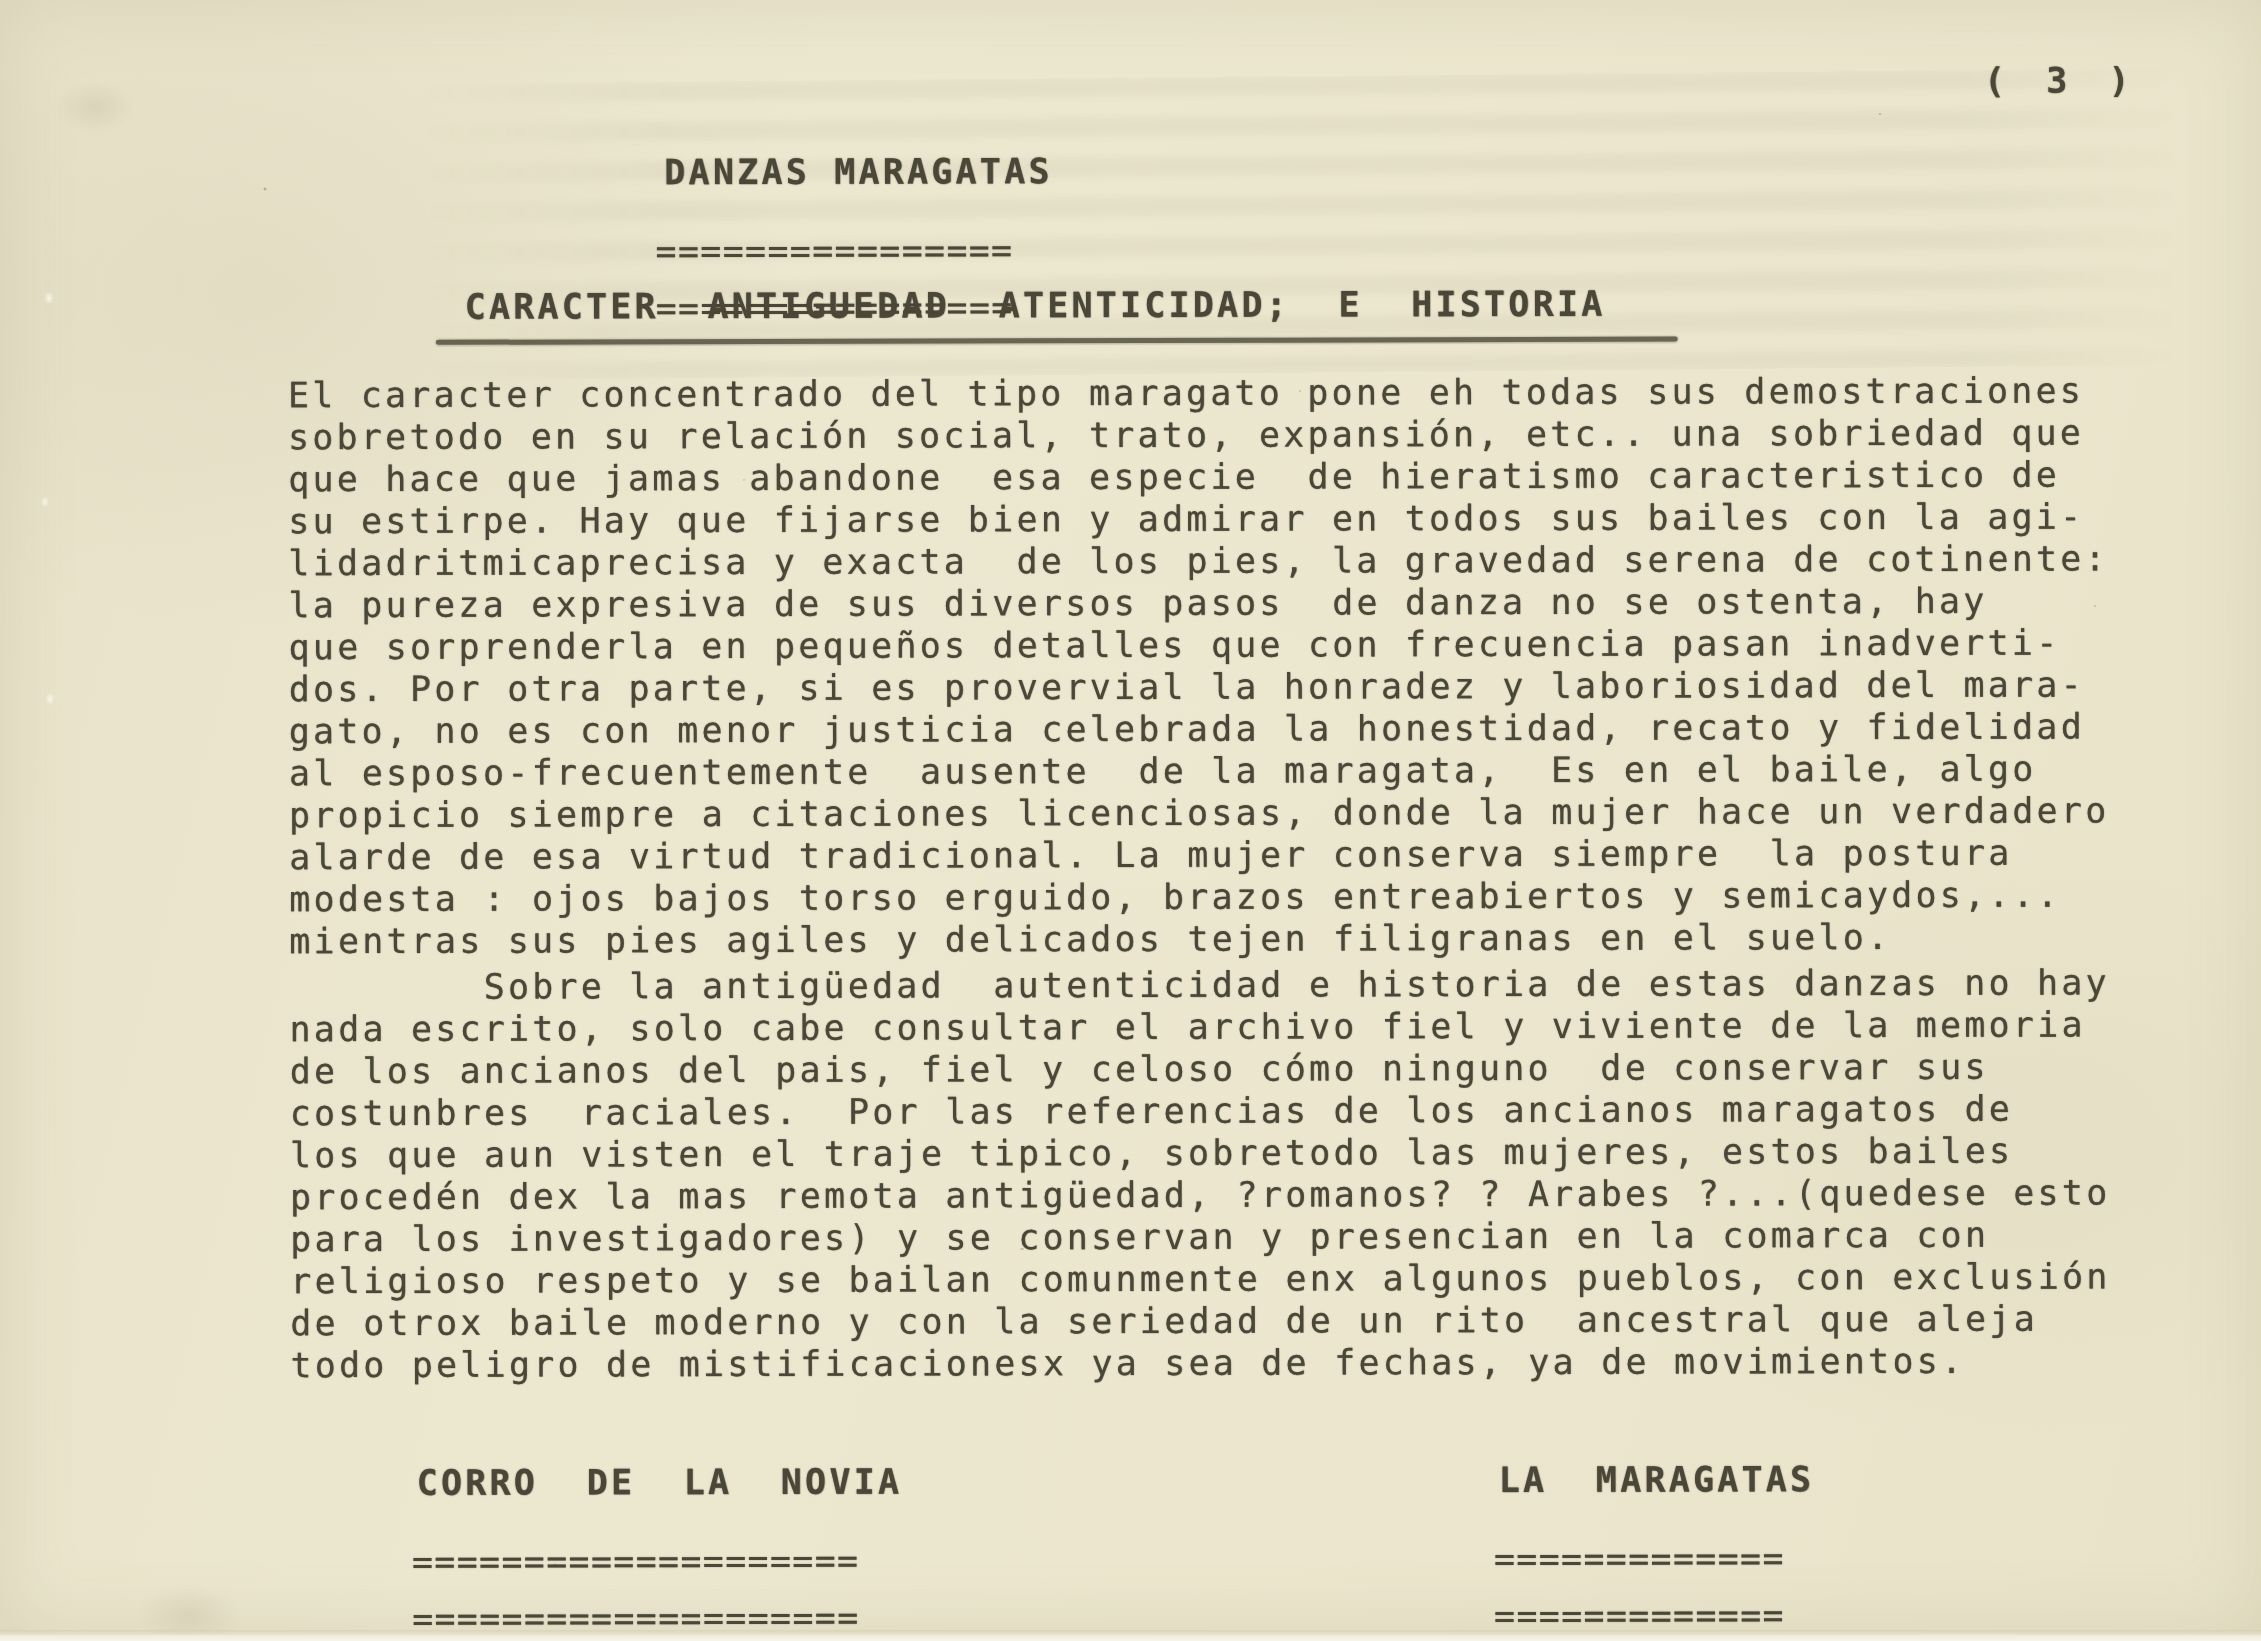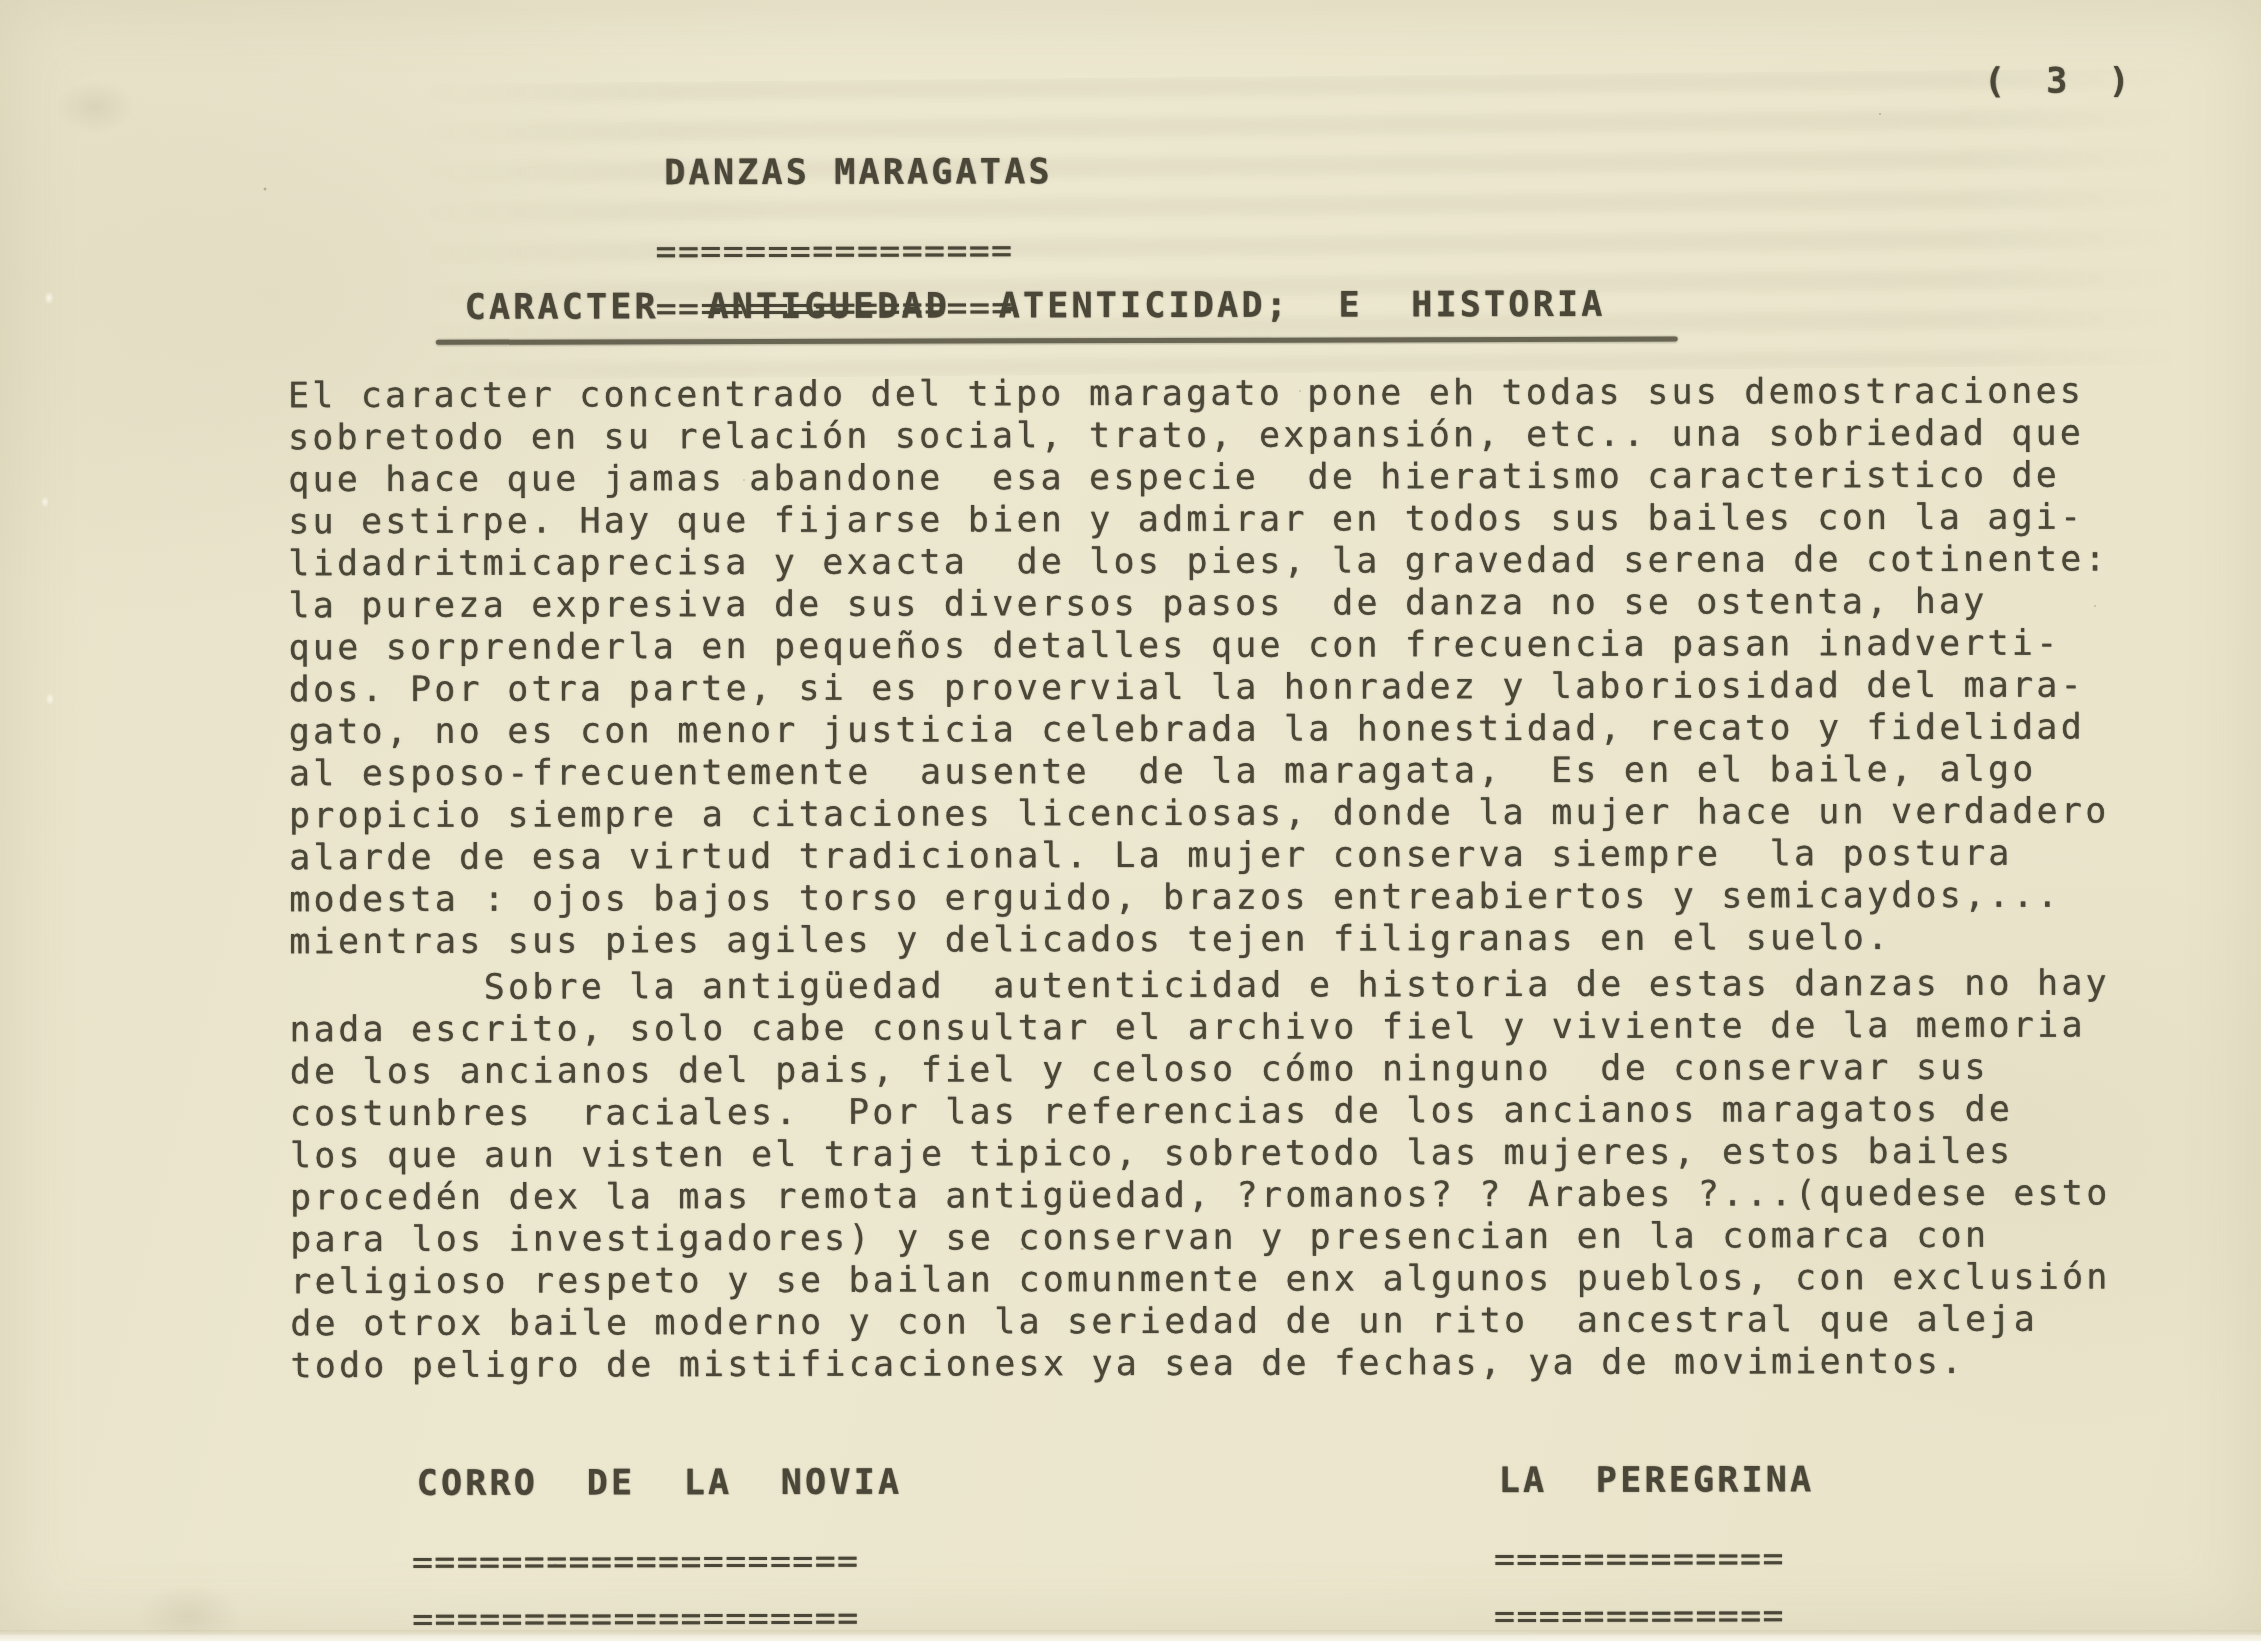--- a/index.html
+++ b/index.html
@@ -147,21 +147,21 @@
 
     <div>
       <div class="typed heading" style="left:415px; top:1460px;">CORRO  DE  LA  NOVIA</div>
       <div class="dblrule" style="left:410px; top:1513px;">
         <span>====================</span>
         <span>====================</span>
       </div>
     </div>
 
     <div>
-      <div class="typed heading" style="left:1497px; top:1460px;">LA  PEREGRINA</div>
+      <div class="typed heading" style="left:1497px; top:1460px;">LA  MARAGATAS</div>
       <div class="dblrule" style="left:1492px; top:1513px;">
         <span>=============</span>
         <span>=============</span>
       </div>
     </div>
 
   </div>
 
   <div class="bottom-edge"></div>
 </div>

